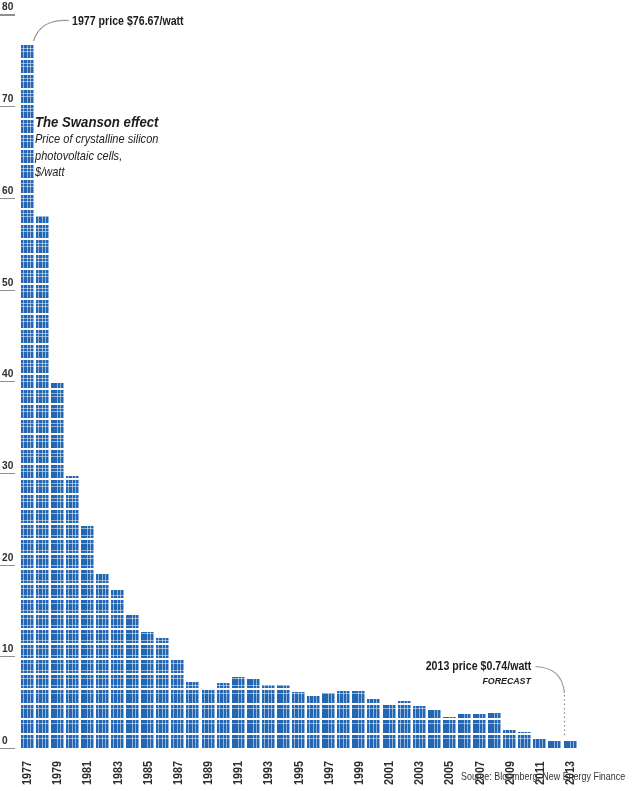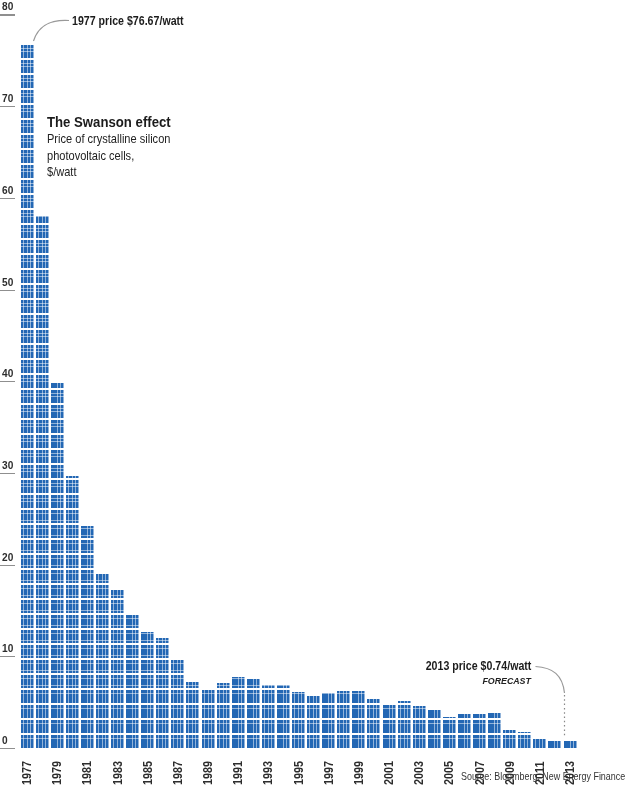--- a/index.html
+++ b/index.html
@@ -24,21 +24,21 @@
   
   .ytick-line{position:absolute;left:0;width:15px;height:1.2px;background:#8f8f8f;z-index:3;}
   .ytick-label{position:absolute;left:2px;height:13px;line-height:13px;font-size:11.5px;font-weight:700;
     color:#2d2d2d;z-index:3;transform:scaleX(0.88);transform-origin:0 50%;white-space:nowrap;}
   .xlabel{position:absolute;width:36px;height:13px;line-height:13px;font-size:12px;font-weight:700;
     color:#2d2d2d;z-index:3;transform:rotate(-90deg) scaleX(0.9);transform-origin:0 0;
     text-align:left;white-space:nowrap;}
 
   
   .txt{position:absolute;z-index:4;color:#1c1c1c;white-space:nowrap;}
-  #title-block{left:47px;top:113px;}
+  #title-block{left:35px;top:113px;font-style:italic;}
   #chart-title{font-size:15.5px;font-weight:700;transform:scaleX(0.85);transform-origin:0 0;white-space:nowrap;}
   .sub-line{font-size:13px;line-height:16.5px;transform:scaleX(0.85);transform-origin:0 0;white-space:nowrap;color:#222;}
   #ann-start{left:72px;top:14px;font-size:12.5px;font-weight:700;transform:scaleX(0.85);transform-origin:0 50%;}
   #ann-end{right:109px;top:659px;font-size:12.5px;font-weight:700;text-align:right;transform:scaleX(0.85);transform-origin:100% 50%;}
   #forecast-note{right:109px;top:675px;font-size:9.8px;font-weight:600;font-style:italic;text-align:right;
     transform:scaleX(0.9);transform-origin:100% 50%;color:#222;}
   #source-line{right:15px;top:770px;font-size:10.5px;color:#333;text-align:right;transform:scaleX(0.85);transform-origin:100% 50%;}
 
   #leaders{position:absolute;left:0;top:0;z-index:4;pointer-events:none;}
 </style>

